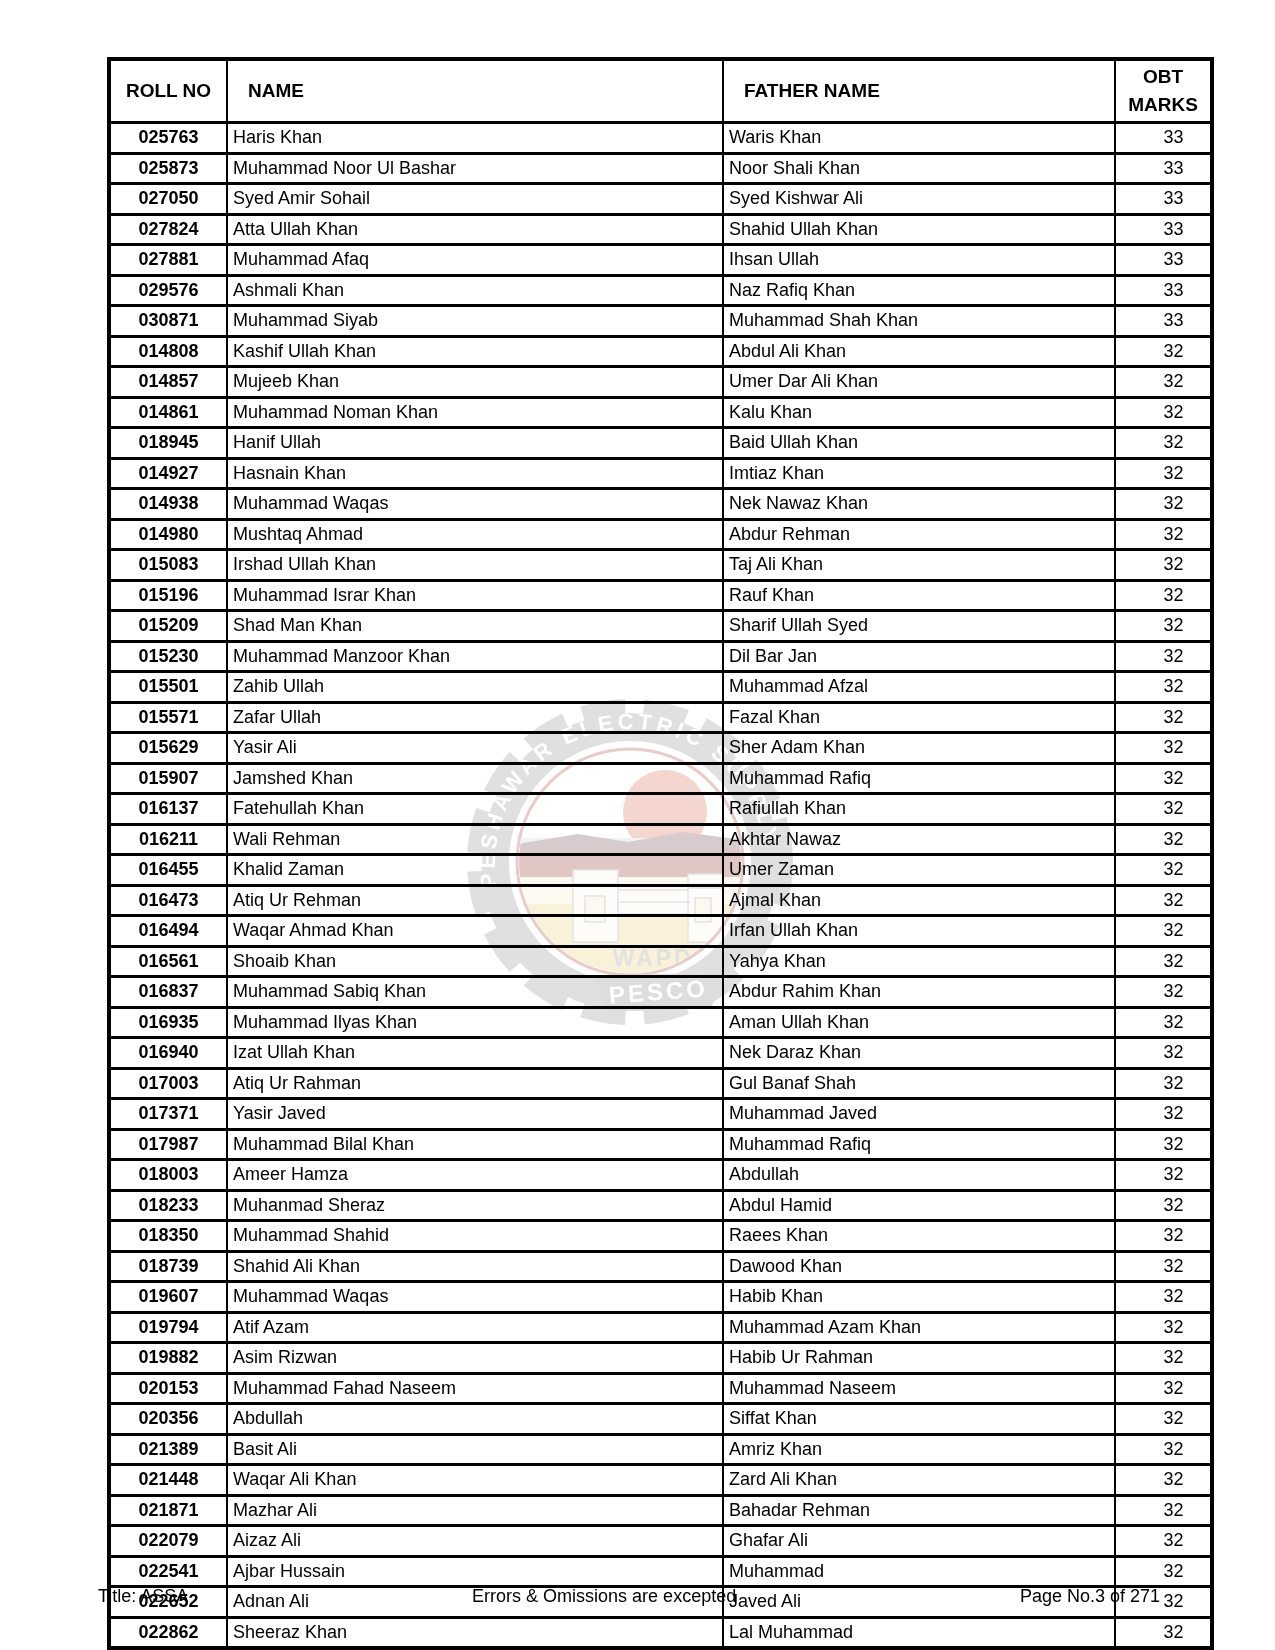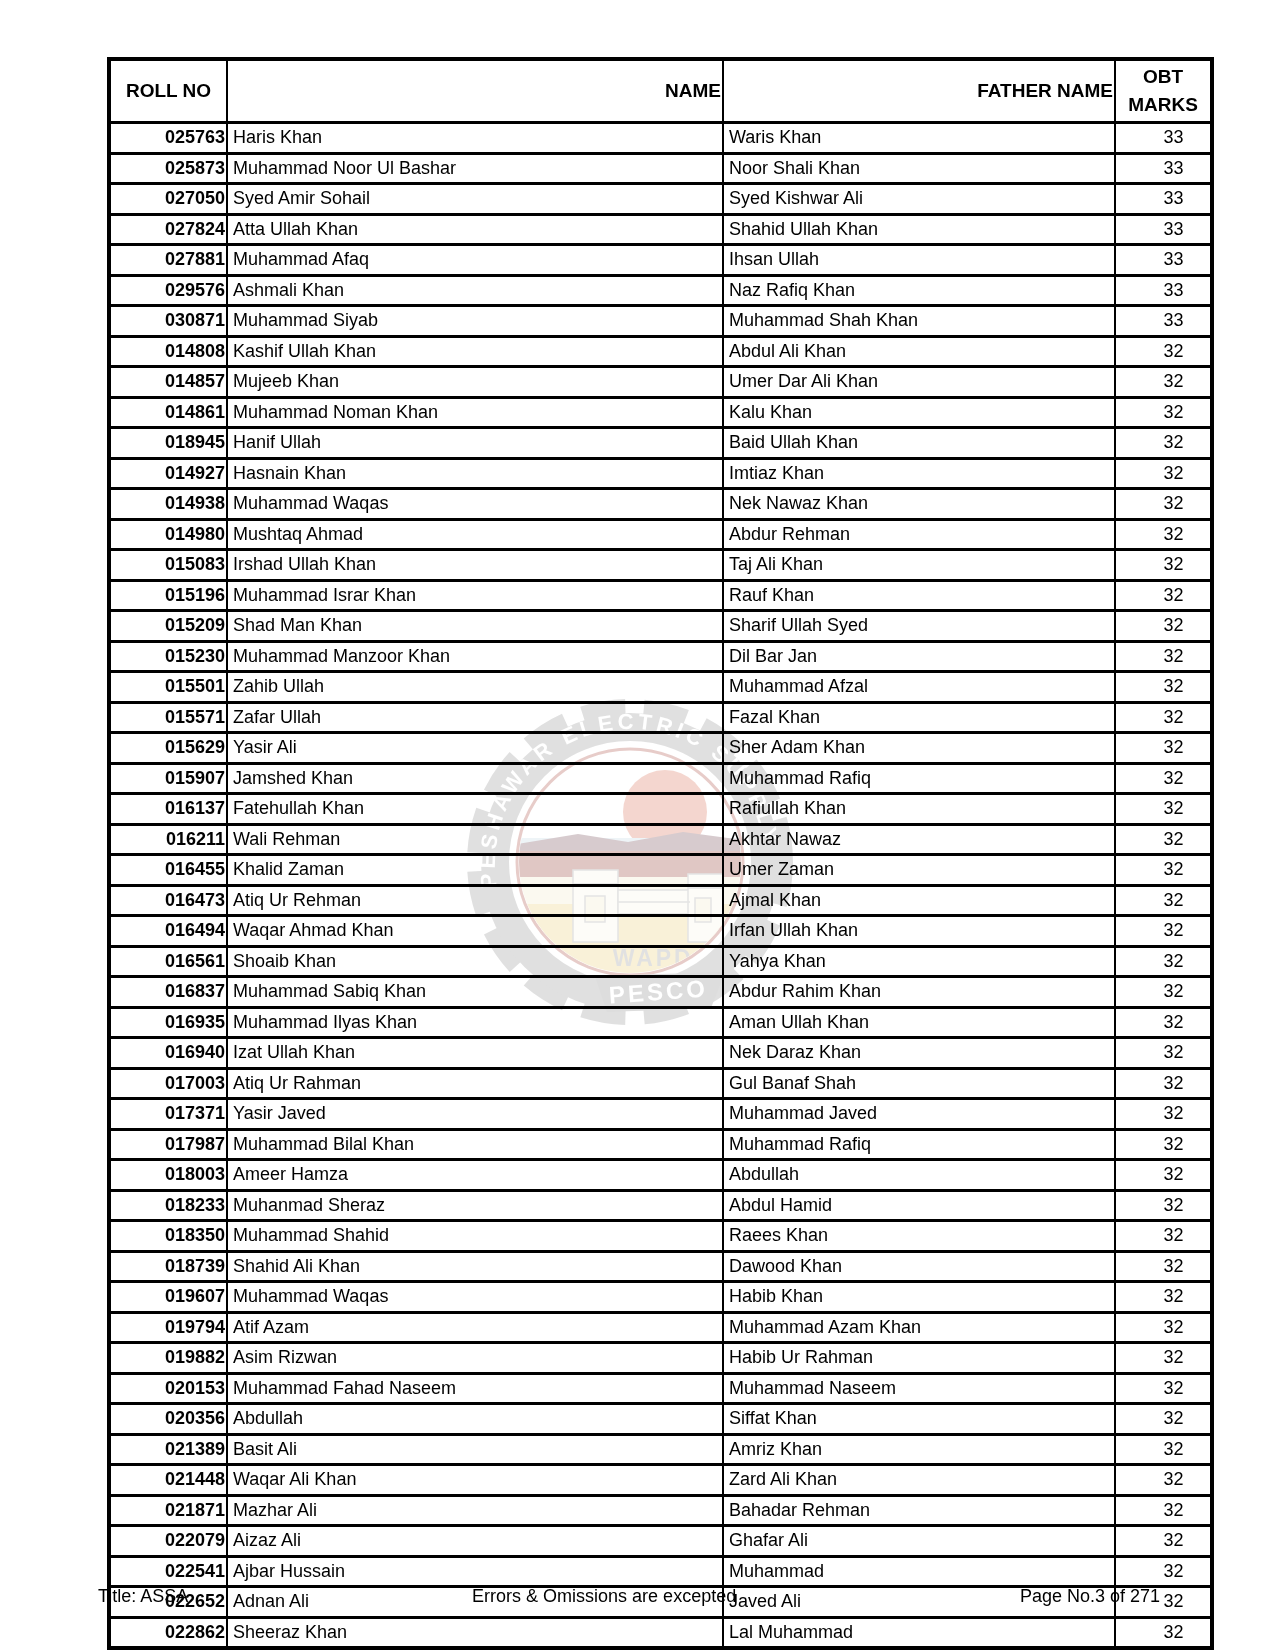--- a/index.html
+++ b/index.html
@@ -40,28 +40,28 @@
     white-space:nowrap;
     background:transparent;
   }
   th {
     font-size:19px;
     font-weight:bold;
     height:58px;
     vertical-align:middle;
   }
   th.col-roll  { text-align:center; }
-  th.col-name, th.col-father { text-align:right; padding-left:20px; }
+  th.col-name, th.col-father { text-align:left; padding-left:20px; }
   th.col-marks { text-align:center; white-space:normal; line-height:1.5; padding:0 8px; }
   td {
     font-size:18px;
     height:25.5px;
     vertical-align:middle;
   }
-  td.col-roll   { text-align:right; font-weight:bold; }
+  td.col-roll   { text-align:center; font-weight:bold; }
   td.col-name,
   td.col-father { padding-left:5px; }
   td.col-marks  { text-align:center;padding-left:22px; }
 
   
   .footer {
     position:absolute;
     left:98px; top:1586px;
     width:1062px;
     display:flex;

